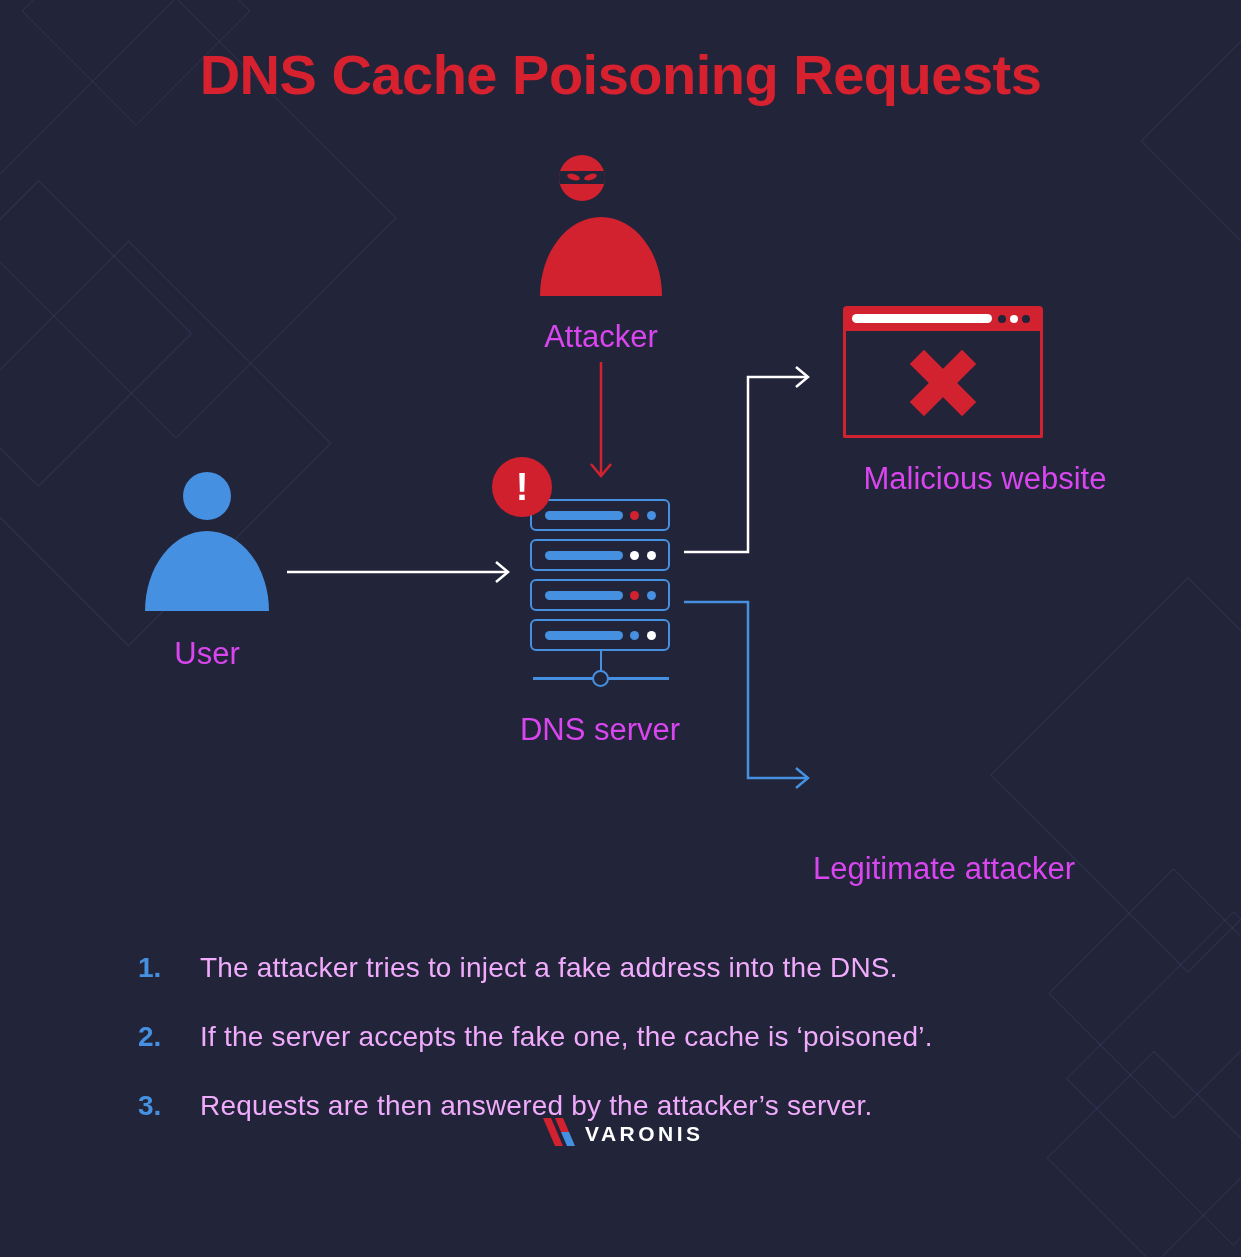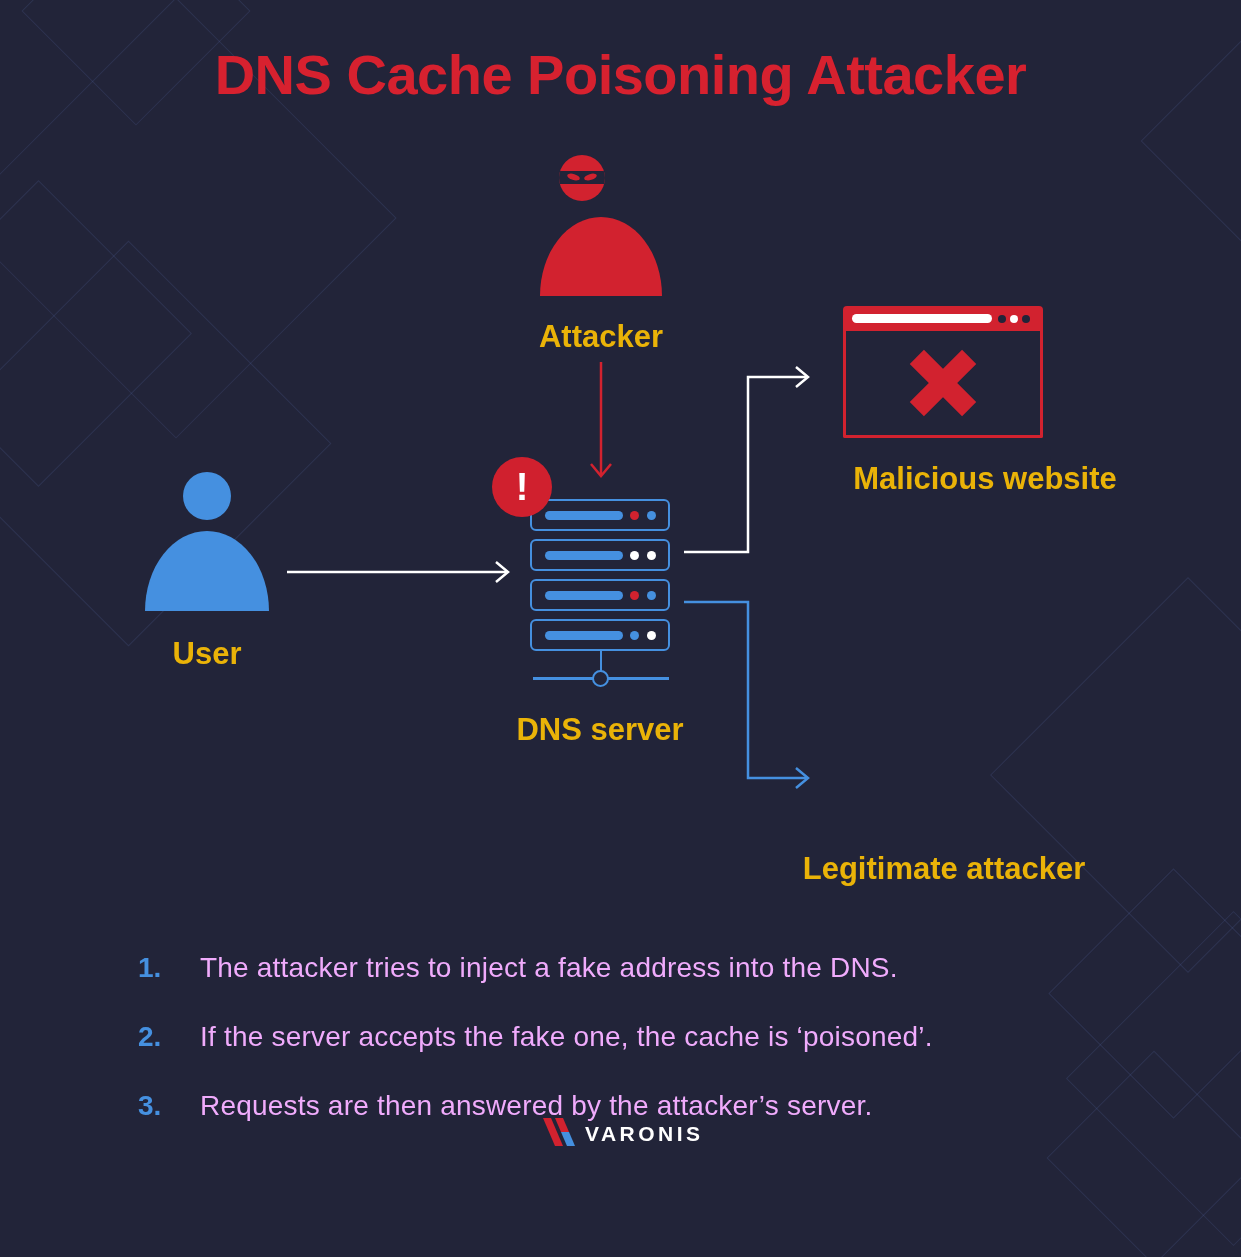--- a/index.html
+++ b/index.html
@@ -26,21 +26,21 @@
   .attacker .p-head{left:19px;top:0;width:46px;height:46px;background:#d2222f;}
   .attacker .p-body{left:0;top:62px;width:122px;height:79px;background:#d2222f;}
   .mask{position:absolute;left:-3px;right:-3px;top:16px;height:13px;background:#222439;}
   .eye{position:absolute;top:19px;width:13px;height:6px;background:#d2222f;border-radius:50%;}
   .eye.l{left:8px;transform:rotate(17deg);}
   .eye.r{right:8px;transform:rotate(-17deg);}
   .user-fig .p-head{left:38px;top:0;width:48px;height:48px;background:#4590e0;}
   .user-fig .p-body{left:0;top:59px;width:124px;height:80px;background:#4590e0;}
   
   .node-label{
-    position:absolute;font-size:31px;font-weight:bold;color:#eab308;
+    position:absolute;font-size:31px;font-weight:normal;color:#d946ef;
     text-align:center;white-space:nowrap;transform:translateX(-50%);
   }
   
   .srv-unit{
     position:absolute;left:530px;width:140px;height:32px;box-sizing:border-box;
     border:2.5px solid #4590e0;border-radius:6px;
   }
   .srv-bar{position:absolute;left:13px;top:50%;margin-top:-4.5px;width:78px;height:9px;border-radius:5px;background:#4590e0;}
   .srv-dot{position:absolute;top:50%;margin-top:-4.5px;width:9px;height:9px;border-radius:50%;}
   .srv-dot.d1{left:98px;}
@@ -97,21 +97,21 @@
   <div class="diamond" style="left:20px;top:62px;width:310px;height:310px;"></div>
   <div class="diamond" style="left:-70px;top:225px;width:215px;height:215px;"></div>
   <div class="diamond" style="left:-15px;top:300px;width:285px;height:285px;"></div>
   <div class="diamond" style="left:55px;top:-70px;width:160px;height:160px;"></div>
   <div class="diamond" style="left:1048px;top:635px;width:278px;height:278px;"></div>
   <div class="diamond" style="left:1085px;top:905px;width:175px;height:175px;"></div>
   <div class="diamond" style="left:1115px;top:960px;width:235px;height:235px;"></div>
   <div class="diamond" style="left:1078px;top:1082px;width:150px;height:150px;"></div>
   <div class="diamond" style="left:1170px;top:70px;width:140px;height:140px;"></div>
 
-  <div class="title">DNS Cache Poisoning Attacker</div>
+  <div class="title">DNS Cache Poisoning Requests</div>
 
   <div class="person attacker" style="left:540px;top:155px;width:122px;height:141px;">
     <div class="p-head">
       <div class="mask"></div>
       <div class="eye l"></div>
       <div class="eye r"></div>
     </div>
     <div class="p-body"></div>
   </div>
   <div class="node-label" style="left:601px;top:319px;">Attacker</div>

